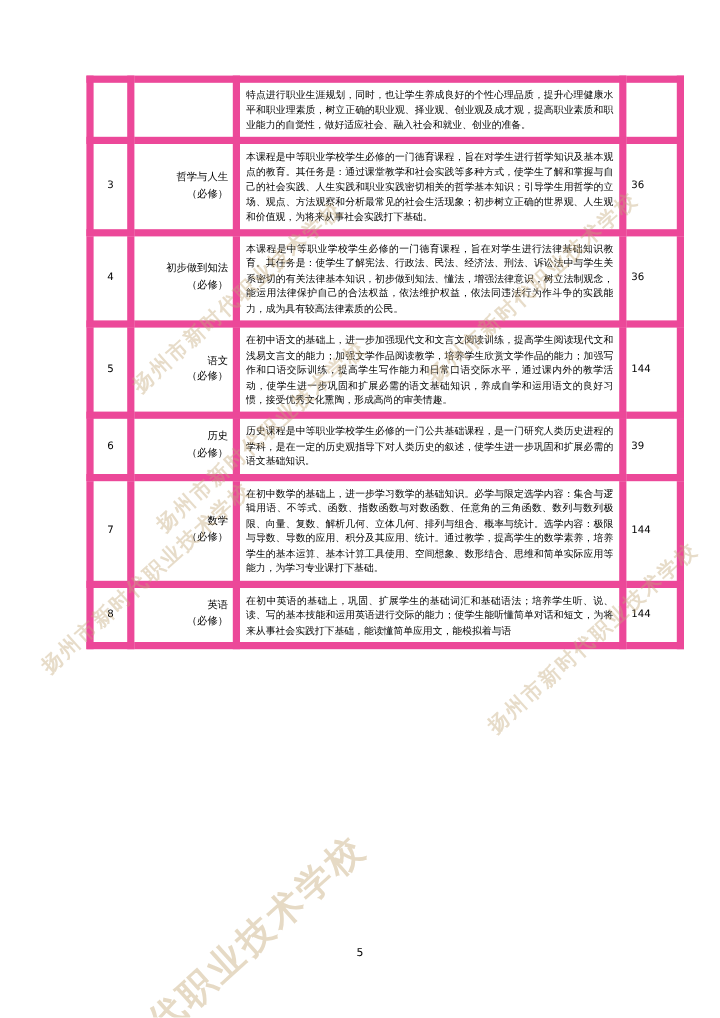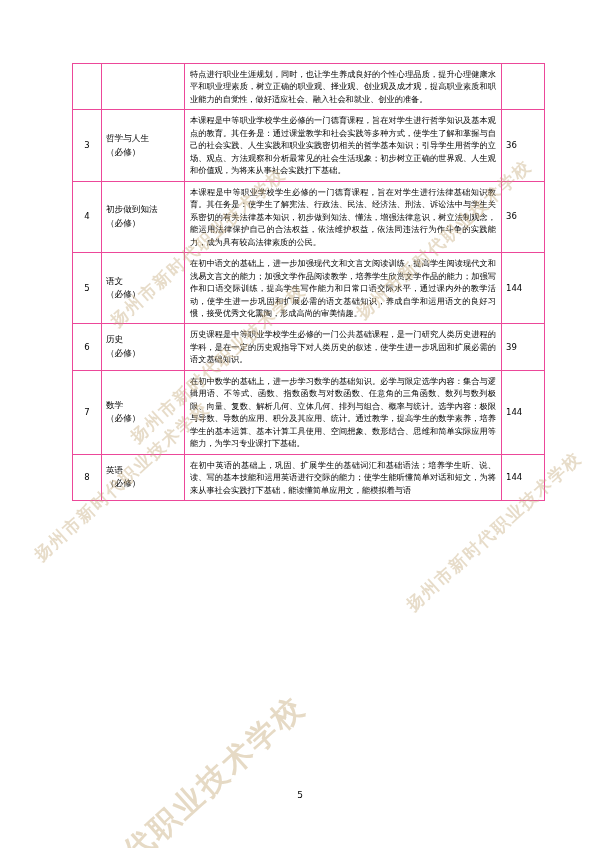--- a/index.html
+++ b/index.html
@@ -42,36 +42,36 @@
   }
   .doc-table {
     position: absolute;
     left: 72px;
     top: 63px;
     width: 456px;
     border-collapse: collapse;
     table-layout: fixed;
   }
   .doc-table td {
-    border: 1px solid #ec4899;
+    border: 6px solid #ec4899;
     vertical-align: middle;
     padding: 3px 4px;
     font-size: 8.2px;
     line-height: 1.52;
     color: #000000;
     margin-left: 21px;
   }
   td.col-no {
     width: 20px;
     text-align: center;
     font-size: 8.5px;
   }
   td.col-name {
     width: 74px;
-    text-align: left;
+    text-align: right;
     font-size: 8.6px;
     line-height: 1.6;
   }
   td.col-desc {
     width: 306px;
     text-align: justify;
     text-justify: inter-ideograph;
     padding: 4px 5px;
   }
   td.col-hours {

